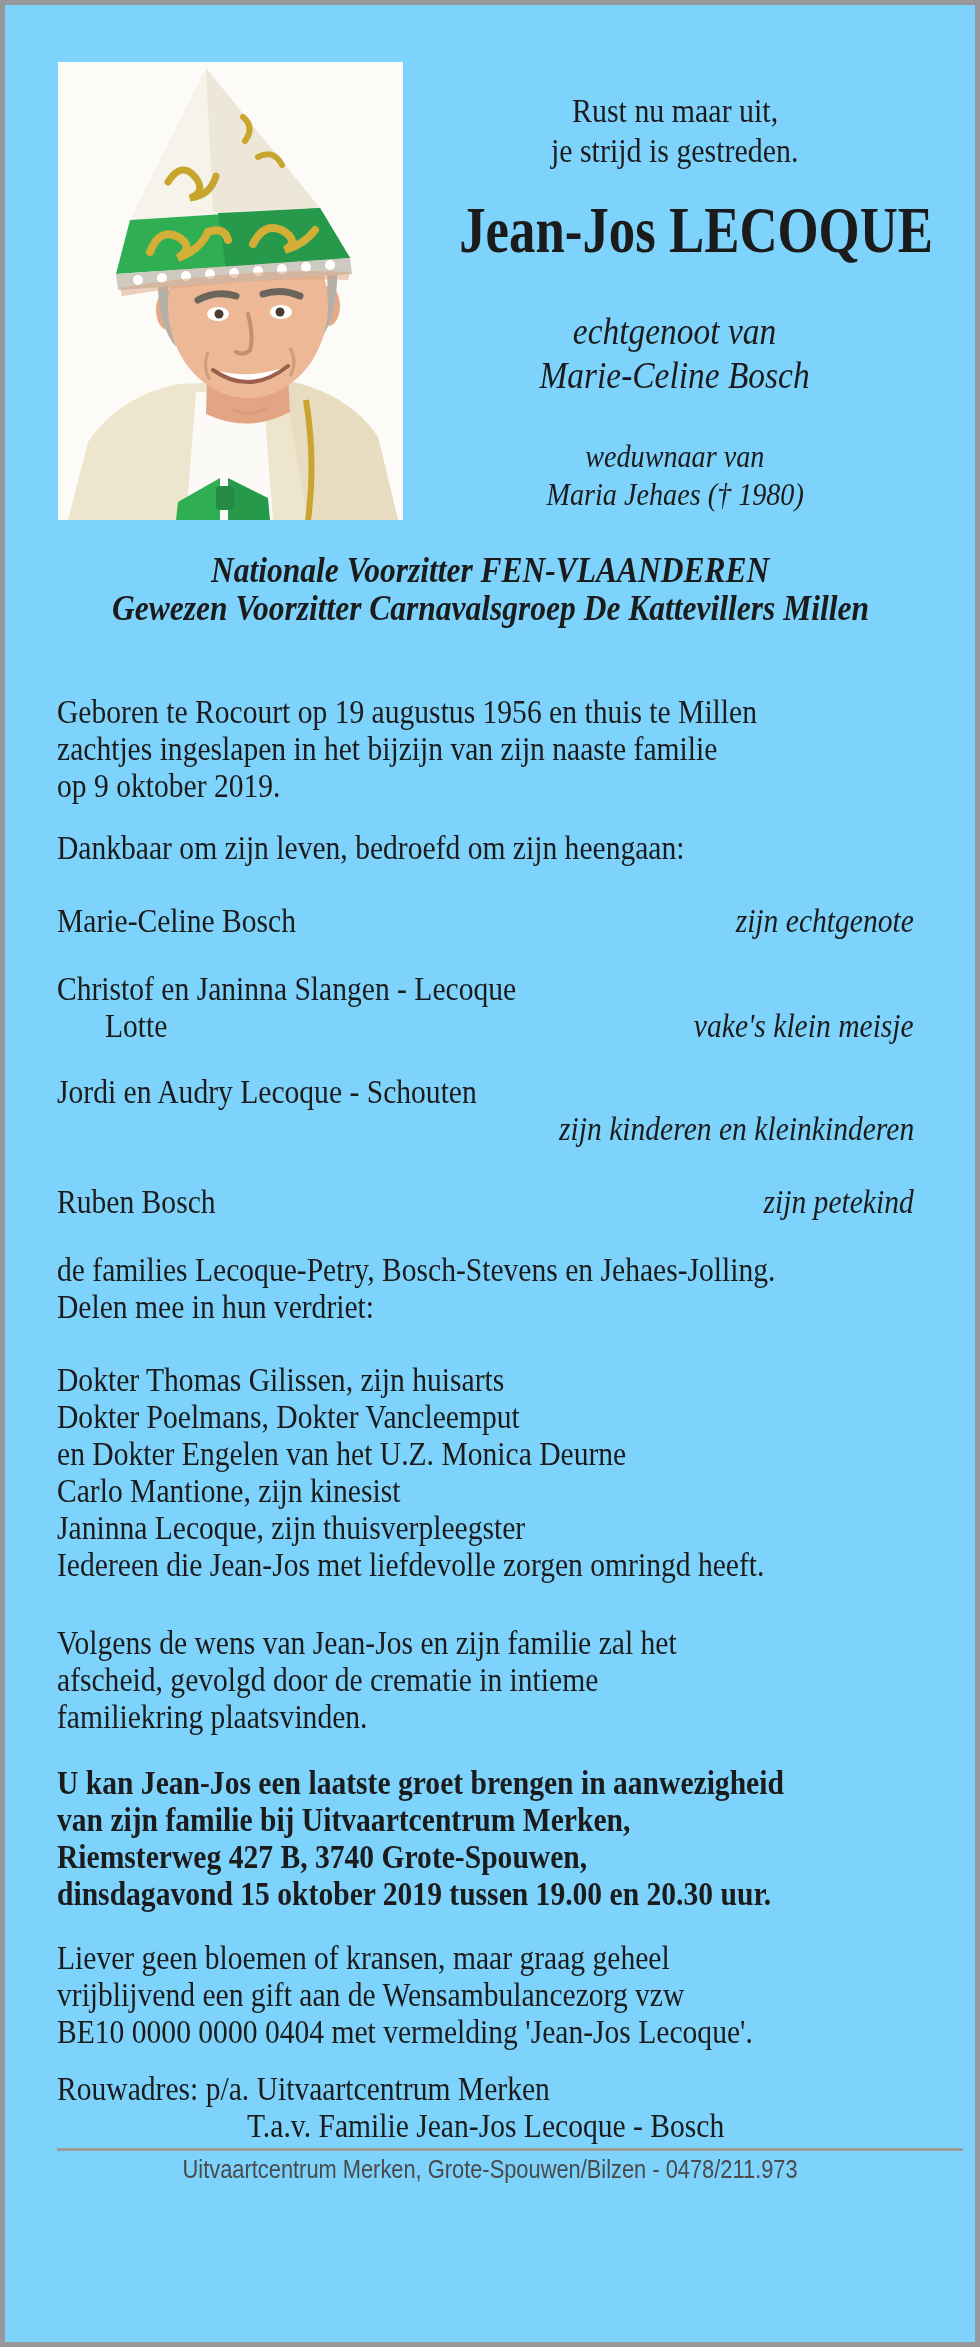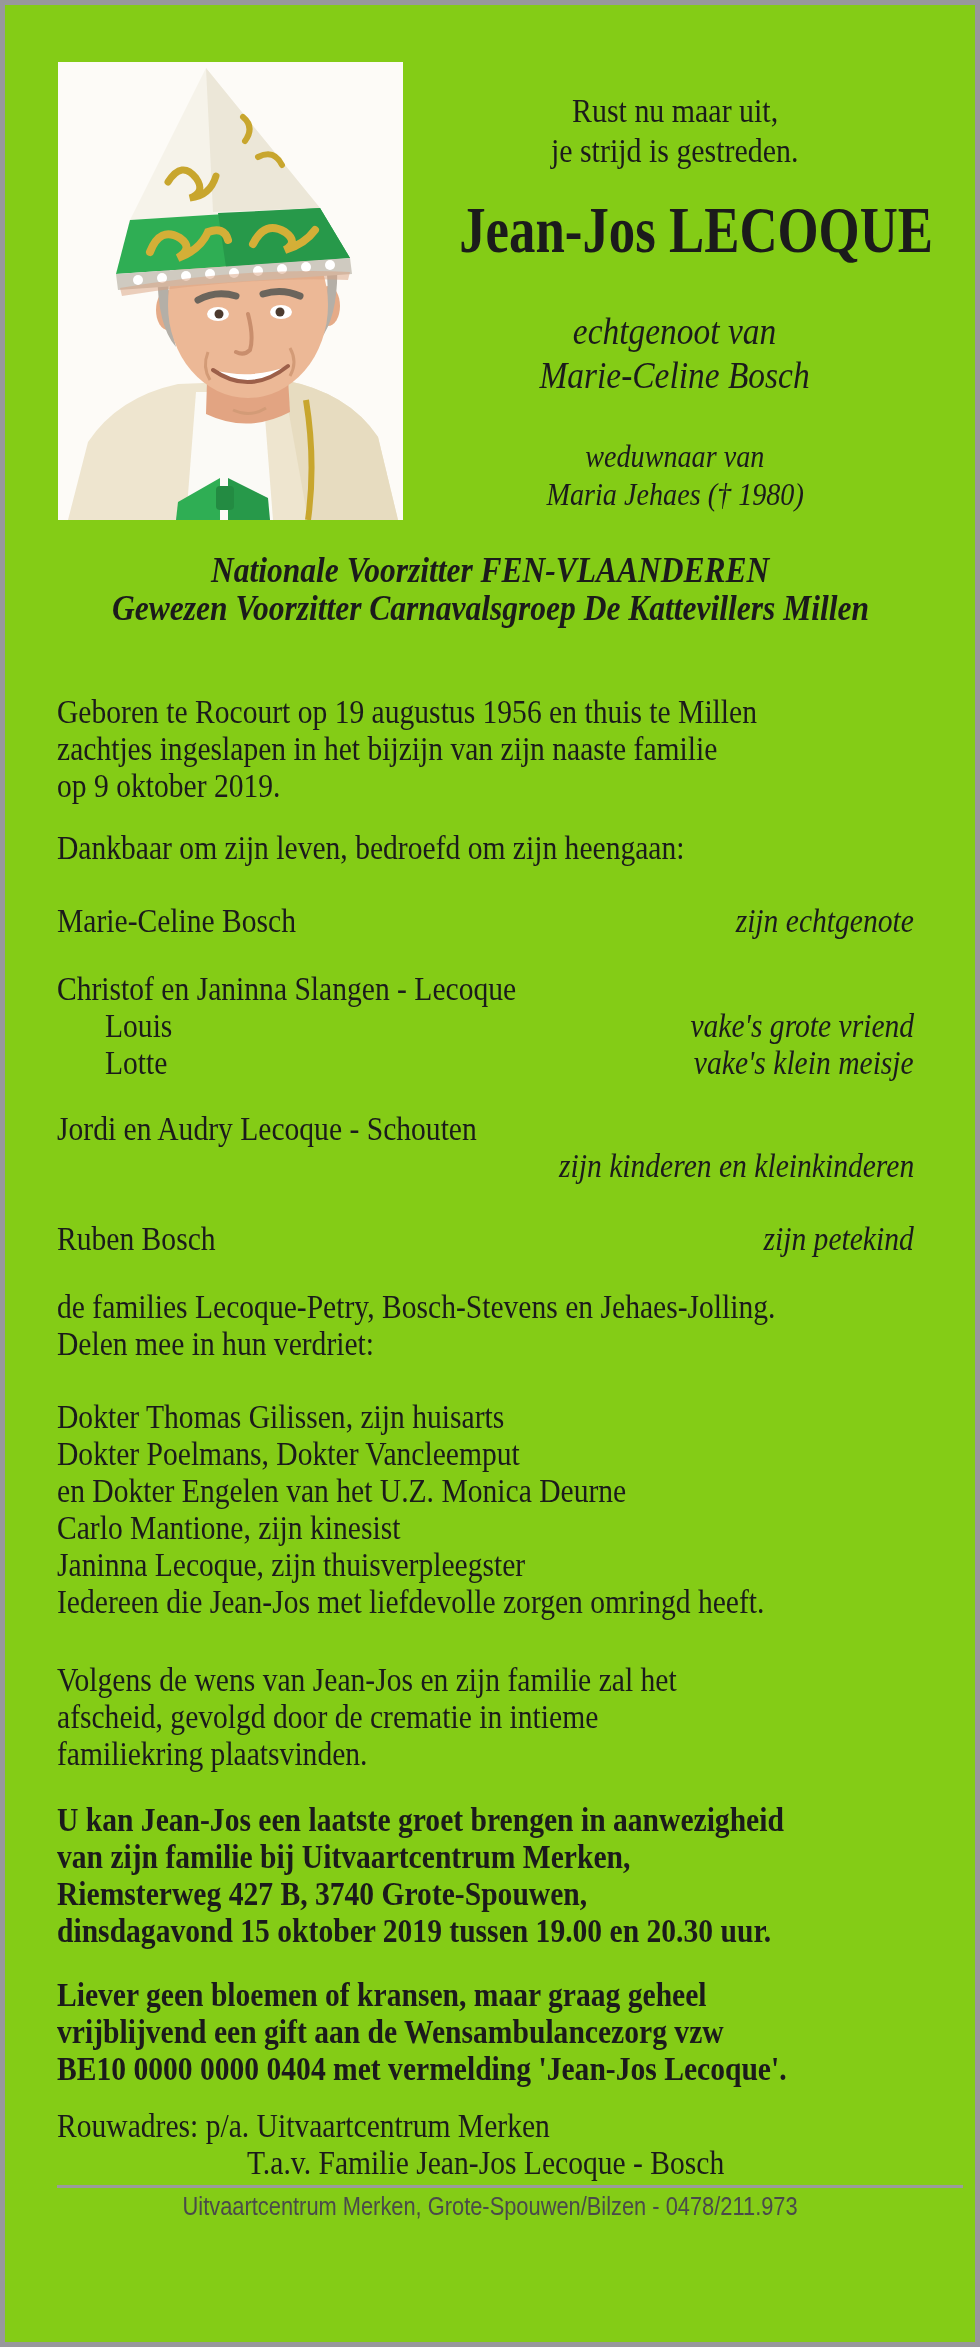--- a/index.html
+++ b/index.html
@@ -1,19 +1,19 @@
 <!DOCTYPE html>
 <html><head>
 <meta charset="utf-8">
 <style>
   * { margin:0; padding:0; box-sizing:border-box; }
   html,body { background:#ffffff; }
   .page {
     position:relative; width:980px; height:2347px;
-    border:5px solid #98989c; background:#84cc16;
+    border:5px solid #98989c; background:#7dd3fc;
     font-family:"Liberation Serif", serif; color:#1b1b1b;
     overflow:hidden;
   }
   
   .t  { display:inline-block; transform:scaleX(.87); transform-origin:0 50%;   white-space:nowrap; }
   .tc { display:inline-block; transform:scaleX(.88); transform-origin:50% 50%; white-space:nowrap; }
   .tr { display:inline-block; transform:scaleX(.87); transform-origin:100% 50%; white-space:nowrap; }
   .it { font-style:italic; }
 
   .header { position:relative; height:540px; }
@@ -41,21 +41,21 @@
   .sec-bio       { margin-top:65px; }
   .sec-intro     { margin-top:25px; }
   .sec-spouse    { margin-top:36px; }
   .sec-couple1   { margin-top:31px; }
   .sec-couple2   { margin-top:29px; }
   .sec-godchild  { margin-top:36px; }
   .sec-cond      { margin-top:31px; }
   .sec-thanks    { margin-top:36px; }
   .sec-farewell  { margin-top:41px; }
   .sec-visit     { margin-top:29px; font-weight:bold; }
-  .sec-donation  { margin-top:27px;font-weight:bold; }
+  .sec-donation  { margin-top:27px; }
   .sec-mourning  { margin-top:20px; }
 
   .notice { margin-top:17px; text-align:center; font-size:37px; line-height:42px; font-weight:bold; }
   .notice .tc { transform:scaleX(.88); }
 
   .divider { margin:4px 12px 0 52px; height:3px; background:#9b9b9b; }
   .footer  { margin-top:5px; text-align:center; font-family:"Liberation Sans", sans-serif;
              font-size:26px; line-height:27px; color:#4a4a4a; }
   .footer .tc { transform:scaleX(.84); }
 </style>
@@ -160,24 +160,20 @@
     <div class="sec-intro line"><span class="t">Dankbaar om zijn leven, bedroefd om zijn heengaan:</span></div>
 
     <div class="sec-spouse row">
       <span class="t">Marie-Celine Bosch</span>
       <span class="tr it">zijn echtgenote</span>
     </div>
 
     <div class="sec-couple1">
       <div class="line"><span class="t">Christof en Janinna Slangen - Lecoque</span></div>
       <div class="row indent">
-        <span class="t">Louis</span>
-        <span class="tr it">vake's grote vriend</span>
-      </div>
-      <div class="row indent">
         <span class="t">Lotte</span>
         <span class="tr it">vake's klein meisje</span>
       </div>
     </div>
 
     <div class="sec-couple2">
       <div class="line"><span class="t">Jordi en Audry Lecoque - Schouten</span></div>
       <div class="right-line"><span class="tr it">zijn kinderen en kleinkinderen</span></div>
     </div>
 

